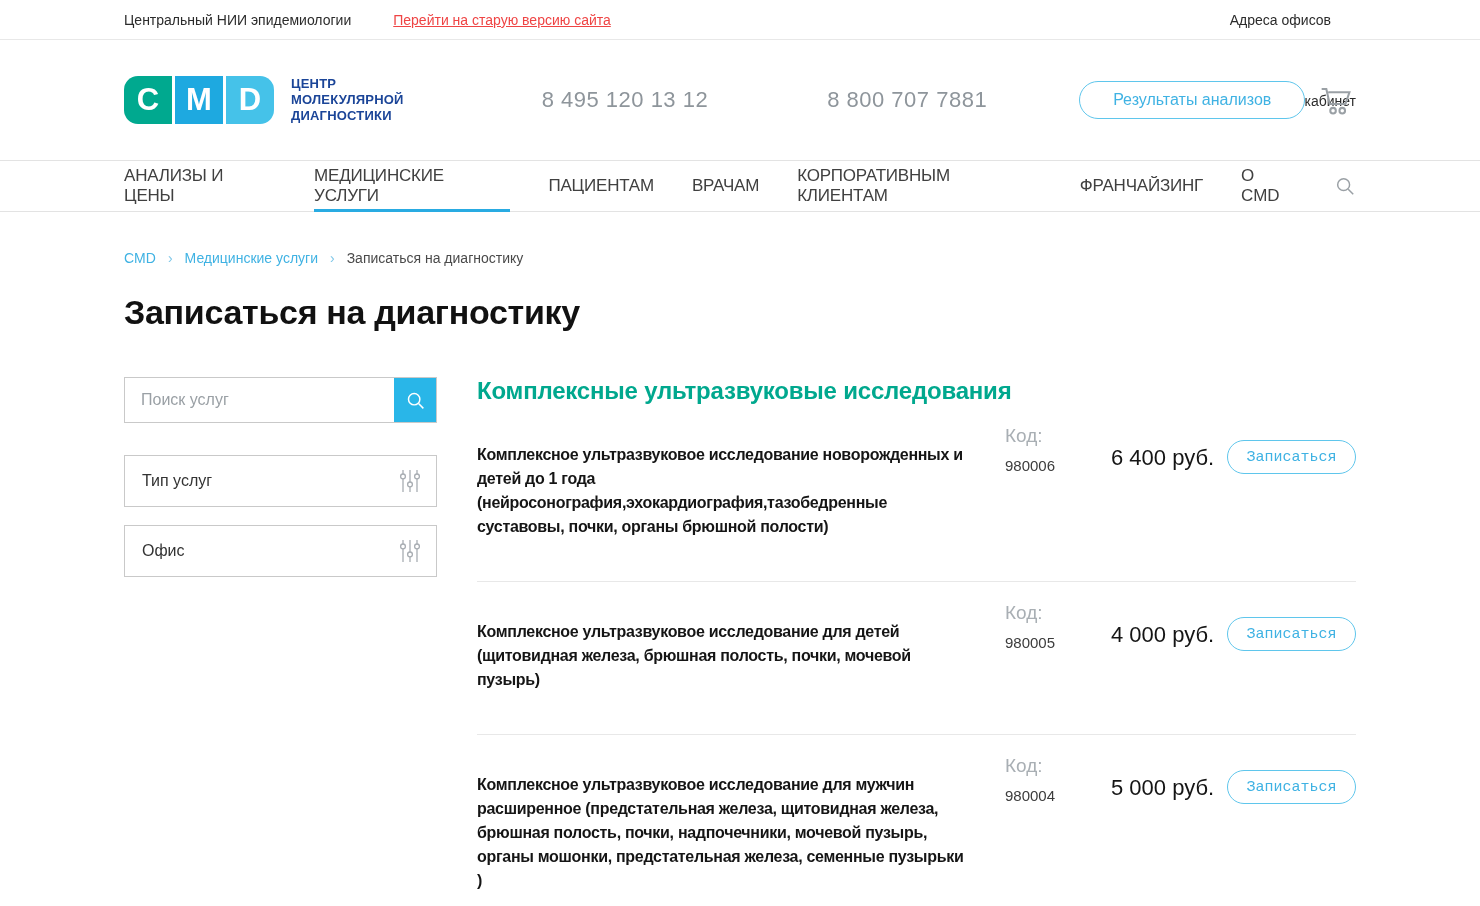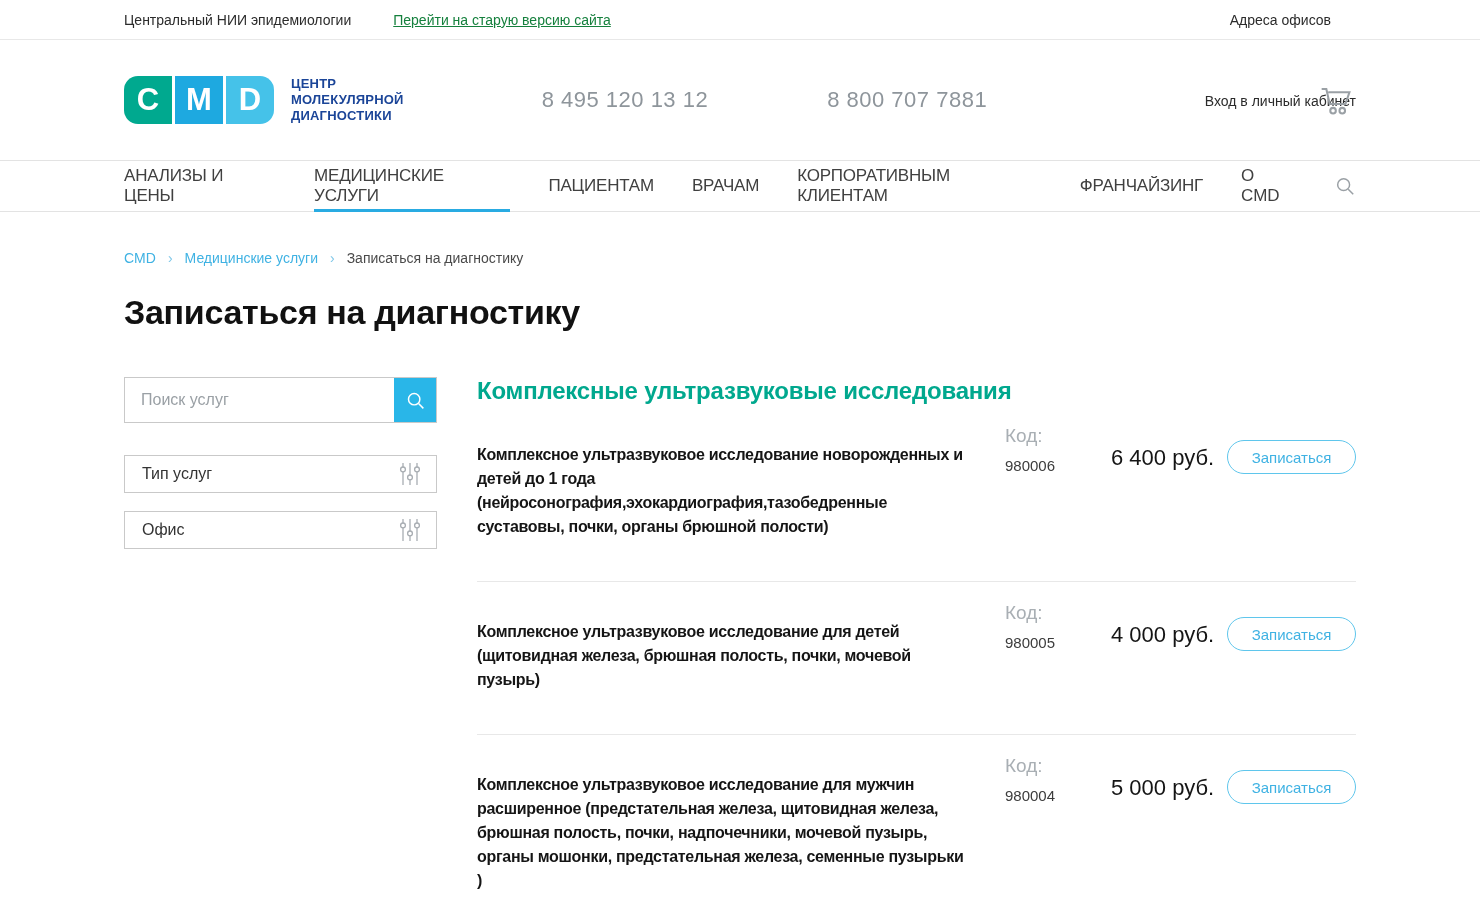--- a/index.html
+++ b/index.html
@@ -5,21 +5,21 @@
   * { margin: 0; padding: 0; box-sizing: border-box; }
   html, body { background: #fff; font-family: "Liberation Sans", sans-serif; color: #1c1c1c; }
   .container { width: 1232px; margin: 0 auto; }
 
   
   .topbar { border-bottom: 1px solid #e8e8e8; height: 40px; font-size: 14px; }
   .topbar .container { display: flex; align-items: center; height: 100%; }
   .topbar-left { display: flex; align-items: center; gap: 42px; }
   .topbar-right { margin-left: auto; display: flex; align-items: center; gap: 65px; flex-direction: column; }
   .topbar-org { color: #2b2b2b; }
-  .old-version-link { color: #15803d; text-decoration: underline; cursor: pointer; }
+  .old-version-link { color: #ef4444; text-decoration: underline; cursor: pointer; }
   .city { display: flex; align-items: center; gap: 9px; color: #2b2b2b; cursor: pointer; }
   .topbar-link { color: #2b2b2b; cursor: pointer; }
 
   
   .header { height: 120px; }
   .header .container { display: flex; align-items: center; height: 100%; }
   .logo { display: flex; align-items: center; gap: 17px; cursor: pointer; }
   .logo-blocks { display: flex; gap: 3px; }
   .logo-block { width: 48px; height: 48px; display: flex; align-items: center; justify-content: center;
                 color: #fff; font-size: 31px; font-weight: bold; }
@@ -57,37 +57,37 @@
   .main { flex: 1; min-width: 0; }
 
   
   .search-box { display: flex; border: 1px solid #c9c9c9; height: 46px; margin-bottom: 32px; }
   .search-input { flex: 1; border: none; outline: none; padding: 0 16px; font-size: 16px;
                   font-family: inherit; color: #333; }
   .search-input::placeholder { color: #9aa0a5; }
   .search-btn { width: 42px; border: none; background: #29b6e8; cursor: pointer;
                 display: flex; align-items: center; justify-content: center; }
   .filter-box { display: flex; align-items: center; justify-content: space-between;
-                border: 1px solid #c9c9c9; height: 38px; margin-bottom: 18px;
+                border: 1px solid #c9c9c9; height: 52px; margin-bottom: 18px;
                 padding: 0 14px 0 17px; font-size: 16px; color: #333; cursor: pointer; text-align: center; }
 
   
   .section-title { font-size: 24px; font-weight: bold; color: #00a88e; letter-spacing: -0.2px; }
   .service-row { display: grid; grid-template-columns: 1fr 90px 100px 129px; column-gap: 16px;
                  padding: 20px 0 42px; align-items: start; }
   .service-row + .service-row { border-top: 1px solid #e8e8e8; }
   .service-title { font-size: 16px; font-weight: bold; line-height: 24px; letter-spacing: -0.3px;
                    color: #151515; margin-top: 18px; padding-right: 20px; }
   .code-col { font-size: 15px; color: #3c3c3c; }
   .code-label { font-size: 19px; color: #a9afb4; margin-bottom: 10px; }
   .price { margin-top: 20px; font-size: 22px; font-weight: normal; text-align: right;
            white-space: nowrap; color: #151515; }
   .book-btn { margin-top: 15px; height: 34px; width: 129px; background: #fff;
               border: 1px solid #5fc6ec; border-radius: 17px; color: #3fb2e3;
-              font-size: 15px; font-family: Liberation Sans, sans-serif; cursor: pointer; }
+              font-size: 15px; font-family: Liberation Mono, monospace; cursor: pointer; }
 
   svg { display: block; }
 </style>
 </head>
 <body>
 
 <div class="topbar">
   <div class="container">
     <div class="topbar-left">
       <span class="topbar-org">Центральный НИИ эпидемиологии</span>
@@ -119,20 +119,21 @@
       <div class="logo-tagline" style="color: rgb(27, 69, 152);">
         <div>ЦЕНТР</div>
         <div>МОЛЕКУЛЯРНОЙ</div>
         <div>ДИАГНОСТИКИ</div>
       </div>
     </div>
     <div class="phones">
       <span class="phone">8 495 120 13 12</span>
       <span class="phone">8 800 707 7881</span>
     </div>
+    <button class="results-btn">Результаты анализов</button>
     <div class="cart">
       <svg width="38" height="36" viewBox="0 0 26 24" fill="none" stroke="#9aa0a5" stroke-width="1.4">
         <path d="M2.5 4.5 h3.2 l2.3 10.2 h10.8 l2.7 -8 H7"></path>
         <circle cx="10.3" cy="19.3" r="1.9"></circle>
         <circle cx="16.6" cy="19.3" r="1.9"></circle>
       </svg>
     </div>
   </div>
 </div>
 

